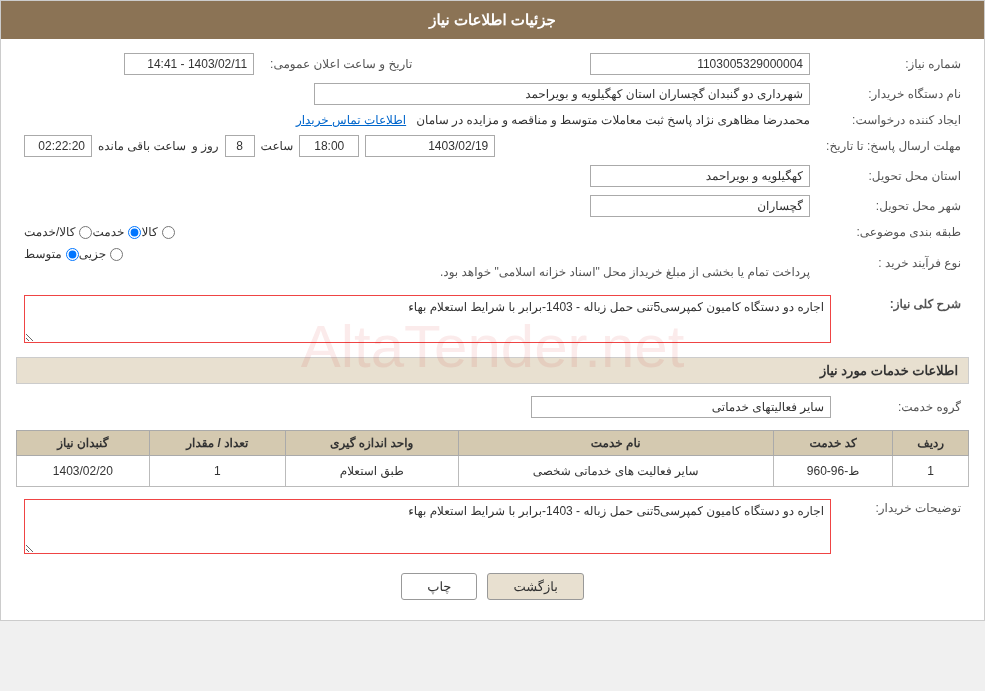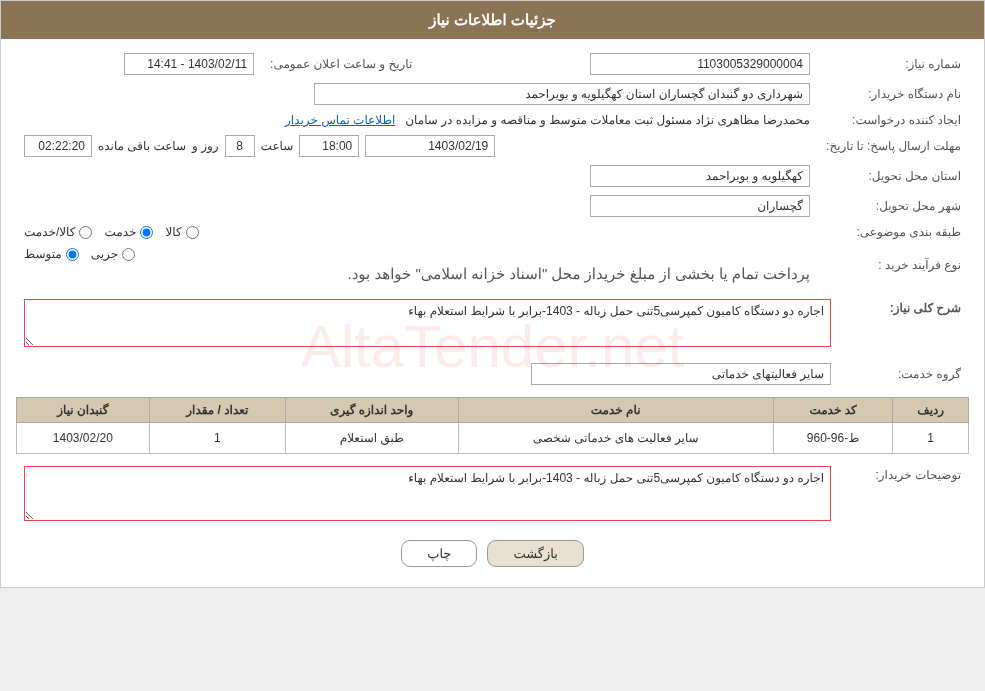--- a/index.html
+++ b/index.html
@@ -74,21 +74,20 @@
     }
     .row-flex {
       display: flex;
       align-items: center;
       gap: 6px;
       flex-direction: row-reverse;
     }
     .radio-group {
       display: flex;
       align-items: center;
-      gap: 12px;
       flex-direction: row-reverse;
     }
     .radio-item {
       display: flex;
       align-items: center;
       gap: 4px;
       flex-direction: row-reverse;
     }
     .data-table {
       width: 100%;
@@ -114,21 +113,21 @@
       justify-content: center;
       gap: 10px;
       margin: 15px 0 10px 0;
     }
     .btn {
       padding: 5px 25px;
       font-size: 13px;
       font-family: Tahoma, Arial, sans-serif;
       cursor: pointer;
       border: 1px solid #999;
-      border-radius: 9px;
+      border-radius: 3px;
     }
     .btn-print {
       background: #fff;
       color: #333;
     }
     .btn-back {
       background: #e8e0d0;
       color: #333;
     }
     .watermark {
@@ -136,21 +135,21 @@
       top: 50%;
       left: 50%;
       transform: translate(-50%, -50%);
       opacity: 0.08;
       font-size: 60px;
       color: #cc0000;
       pointer-events: none;
       z-index: 1000;
       white-space: nowrap;
     }
-    .note-text { font-size: 15px; color: #555; }
+    .note-text { font-size: 12px; color: #555; }
     .textarea-wrapper {
       border: 1px solid #ef4444;
       padding: 4px 6px;
       min-height: 48px;
       background: #fff;
       direction: rtl;
       text-align: right;
       font-size: 12px;
       font-family: Tahoma, Arial, sans-serif;
       width: 100%;
@@ -185,35 +184,35 @@
       </tr>
       <tr>
         <td class="label-cell">نام دستگاه خریدار:</td>
         <td class="value-cell" colspan="3">
           <span class="input-box" style="width:496px;display:inline-block;">شهرداری دو گنبدان گچساران استان کهگیلویه و بویراحمد</span>
         </td>
       </tr>
       <tr>
         <td class="label-cell">ایجاد کننده درخواست:</td>
         <td class="value-cell" colspan="3">
-          <span>محمدرضا مظاهری نژاد مسئول ثبت معاملات متوسط و مناقصه و مزایده در سامان</span>
+          <span>محمدرضا مظاهری نژاد پاسخ ثبت معاملات متوسط و مناقصه و مزایده در سامان</span>
           &nbsp;
           <span class="link-style">اطلاعات تماس خریدار</span>
         </td>
       </tr>
       <tr>
         <td class="label-cell">مهلت ارسال پاسخ: تا تاریخ:</td>
         <td class="value-cell" colspan="3">
           <div class="row-flex">
             <span class="input-box input-xsmall" style="display:inline-block;">02:22:20</span>
             <span>ساعت باقی مانده</span>
             <span>روز و</span>
             <span class="input-box" style="width:30px;display:inline-block;text-align:center;">8</span>
             <span>ساعت</span>
-            <span class="input-box" style="width:60px;display:inline-block;text-align:right;">18:00</span>
+            <span class="input-box" style="width:60px;display:inline-block;text-align:center;">18:00</span>
             <span class="input-box input-narrow" style="display:inline-block;text-align:right;">1403/02/19</span>
           </div>
         </td>
       </tr>
       <tr>
         <td class="label-cell">استان محل تحویل:</td>
         <td class="value-cell" colspan="3">
           <span class="input-box input-medium" style="display:inline-block;">کهگیلویه و بویراحمد</span>
         </td>
       </tr>
@@ -267,20 +266,21 @@
         <td class="label-cell" style="vertical-align:top;padding-top:6px;font-weight:bold;">شرح کلی نیاز:</td>
         <td class="value-cell">
           <div class="textarea-wrapper">
             <span>اجاره دو دستگاه کامیون کمپرسی5تنی حمل زباله - 1403-برابر با شرایط استعلام بهاء</span>
           </div>
         </td>
       </tr>
     </tbody>
       </table>
 
+    <div class="section-title">اطلاعات خدمات مورد نیاز</div>
 
     <table class="info-table">
       <tbody>
           <tr>
         <td class="label-cell">گروه خدمت:</td>
         <td class="value-cell">
           <span class="input-box" style="width:300px;display:inline-block;">سایر فعالیتهای خدماتی</span>
         </td>
       </tr>
     </tbody>

